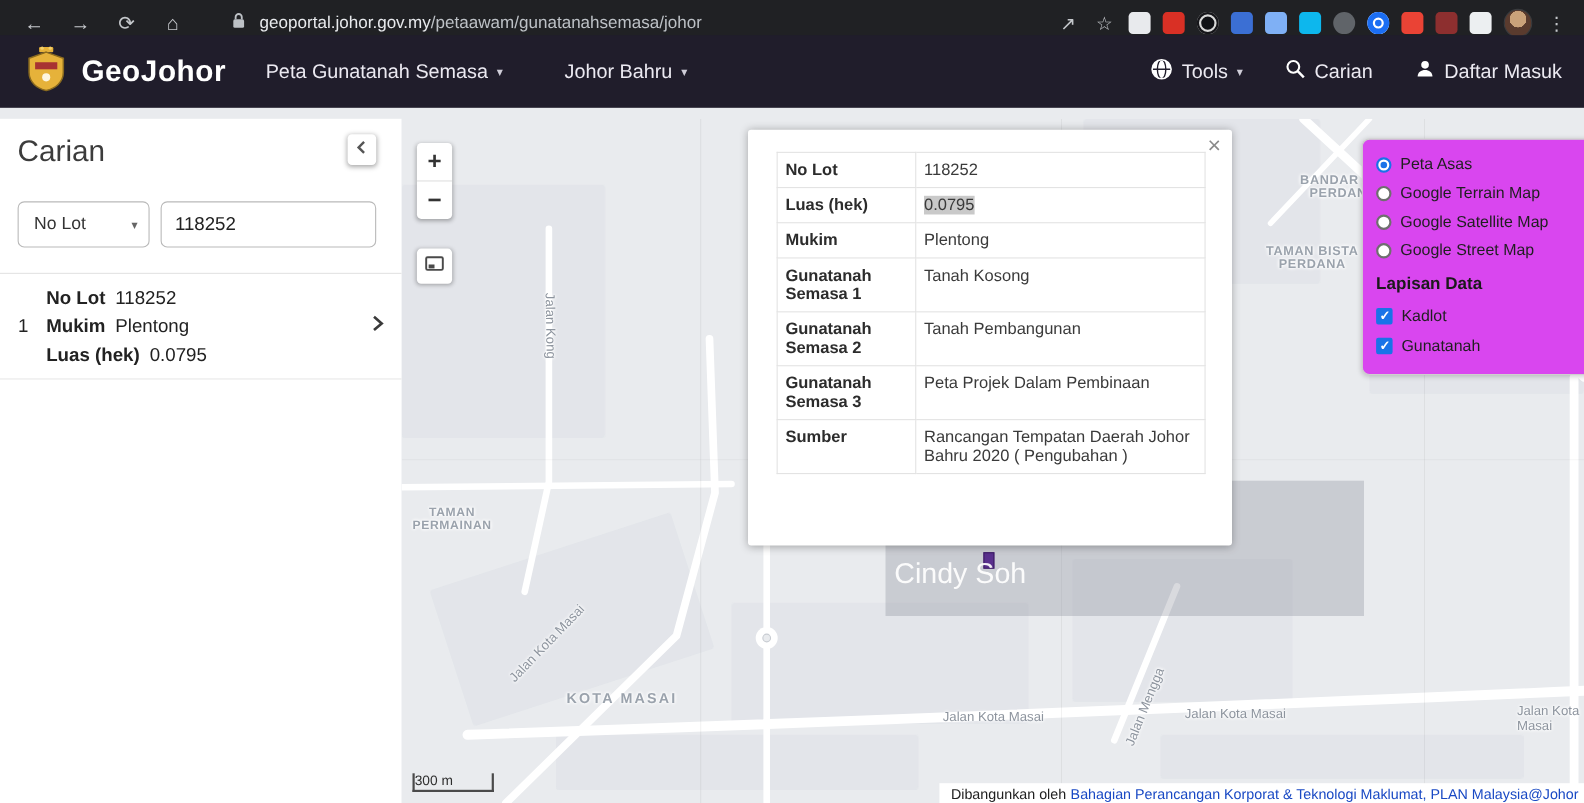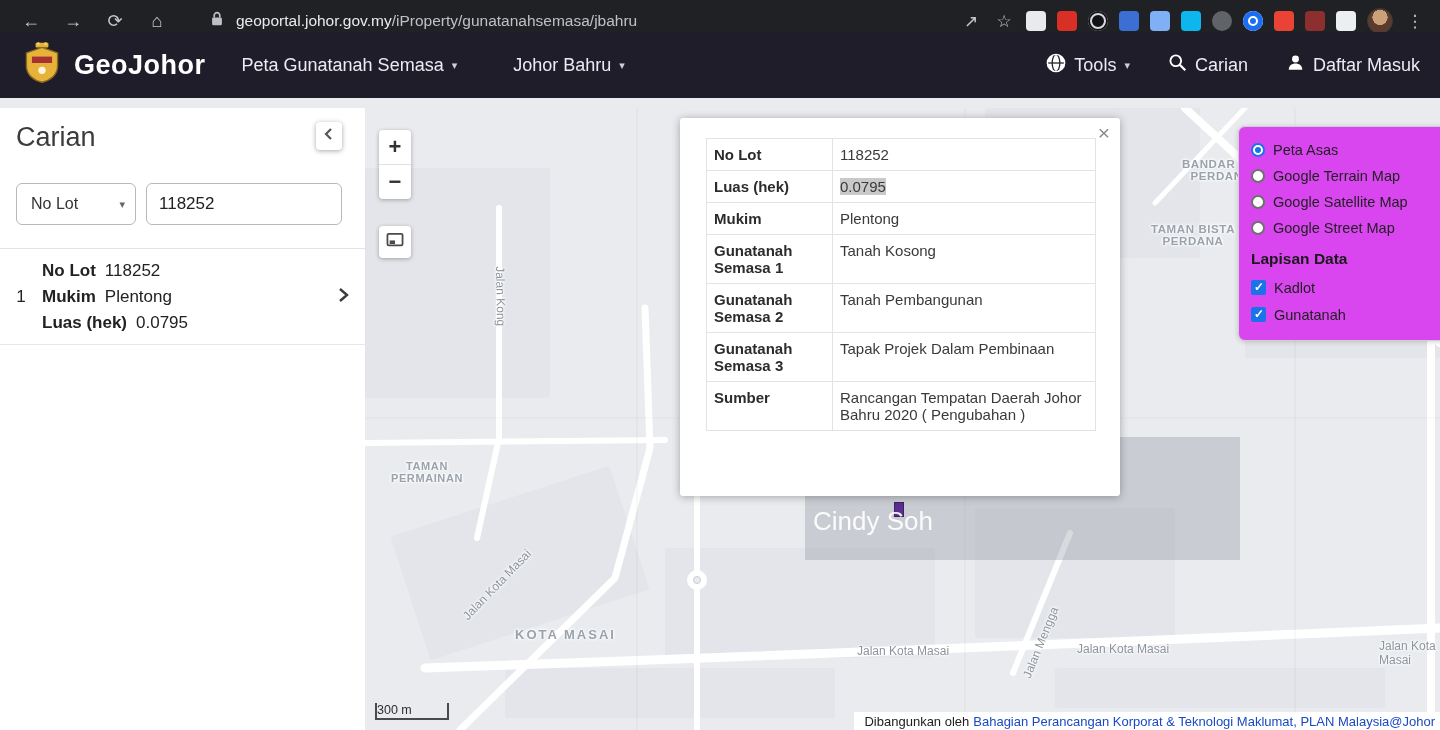--- a/index.html
+++ b/index.html
@@ -64,21 +64,21 @@
   .result-fields .lbl { font-weight:bold; margin-right:9px; }
   .result-chevron { margin-right:14px; flex:0 0 auto; }
 
   
   .map { position:absolute; left:365px; top:108px; width:1075px; height:622px; overflow:hidden; background:#e9ebee; }
   .map svg.art { position:absolute; left:0; top:0; }
   .maplabel { position:absolute; white-space:pre-line; color:#9aa2ac;
               text-shadow:0 0 2px #fff, 0 0 3px #fff, 0 0 4px #fff; z-index:3; }
   .area-lbl { font-weight:bold; font-size:11.5px; letter-spacing:.6px; text-align:center; }
   .road-lbl { font-size:12px; color:#8d949e; font-weight:normal; }
-  .ml0 { left:20px;  top:352px; width:84px; font-size:11px; }
+  .ml0 { left:4px;  top:352px; width:84px; font-size:11px; }
   .ml1 { left:150px; top:519px; font-size:13px; letter-spacing:2px; width:auto; }
   .ml2 { left:800px; top:50px;  width:112px; }
   .ml3 { left:772px; top:115px; width:112px; }
   .ml4 { left:95px;  top:505px; transform:rotate(-46deg); transform-origin:left top; }
   .ml5 { left:492px; top:536px; }
   .ml6 { left:712px; top:534px; }
   .ml7 { left:1014px; top:531px; }
   .ml8 { left:668px; top:558px; transform:rotate(-68deg); transform-origin:left bottom; }
   .ml9 { left:142px; top:158px; transform:rotate(89deg); transform-origin:left top; }
 
@@ -139,21 +139,21 @@
     <span class="nav-ic"><span>→</span></span>
     <span class="nav-ic"><span>⟳</span></span>
     <span class="nav-ic"><span>⌂</span></span>
     <div class="omnibox">
       <span class="lock">
         <svg width="14" height="16" viewBox="0 0 20 22">
             <rect x="3" y="9" width="14" height="11" rx="2" fill="#bdc1c6"></rect>
             <path d="M6 9 V6 a4 4 0 0 1 8 0 V9" fill="none" stroke="#bdc1c6" stroke-width="2.4"></path>
           </svg>
       </span>
-      <span class="url"><span class="domain">geoportal.johor.gov.my</span><span class="path">/iProperty/gunatanahsemasa/jbahru</span></span>
+      <span class="url"><span class="domain">geoportal.johor.gov.my</span><span class="path">/petaawam/gunatanahsemasa/johor</span></span>
     </div>
     <div class="chrome-right">
       <span class="glyph"><span>↗</span></span>
       <span class="glyph"><span>☆</span></span>
       <span class="ext c1"></span>
       <span class="ext c2"></span>
       <span class="ext c3"></span>
       <span class="ext c4"></span>
       <span class="ext c5"></span>
       <span class="ext c6"></span>
@@ -353,21 +353,21 @@
         <tr>
           <td class="lbl">Gunatanah Semasa 1</td>
           <td><span>Tanah Kosong</span></td>
         </tr>
         <tr>
           <td class="lbl">Gunatanah Semasa 2</td>
           <td><span>Tanah Pembangunan</span></td>
         </tr>
         <tr>
           <td class="lbl">Gunatanah Semasa 3</td>
-          <td><span>Tapak Projek Dalam Pembinaan</span></td>
+          <td><span>Peta Projek Dalam Pembinaan</span></td>
         </tr>
         <tr>
           <td class="lbl">Sumber</td>
           <td><span>Rancangan Tempatan Daerah Johor Bahru 2020 ( Pengubahan )</span></td>
         </tr>
       </tbody>
     </table>
   </div>
 
   <div class="layers">

